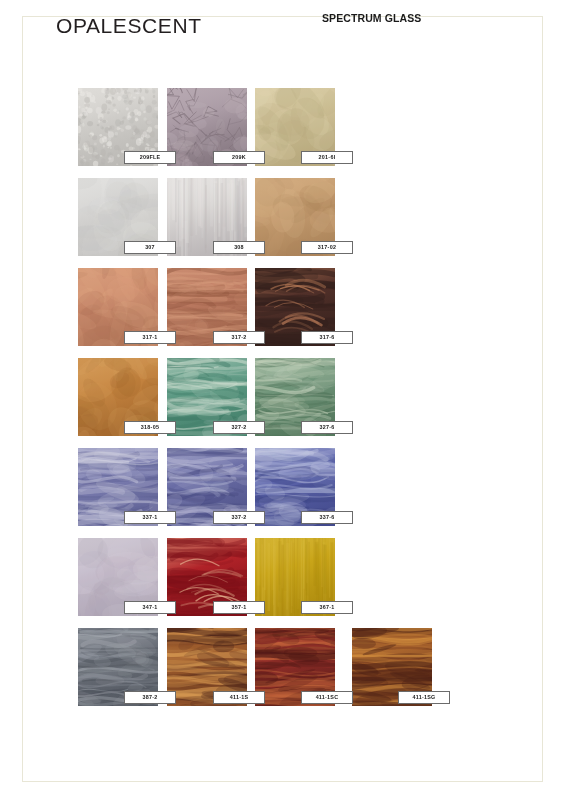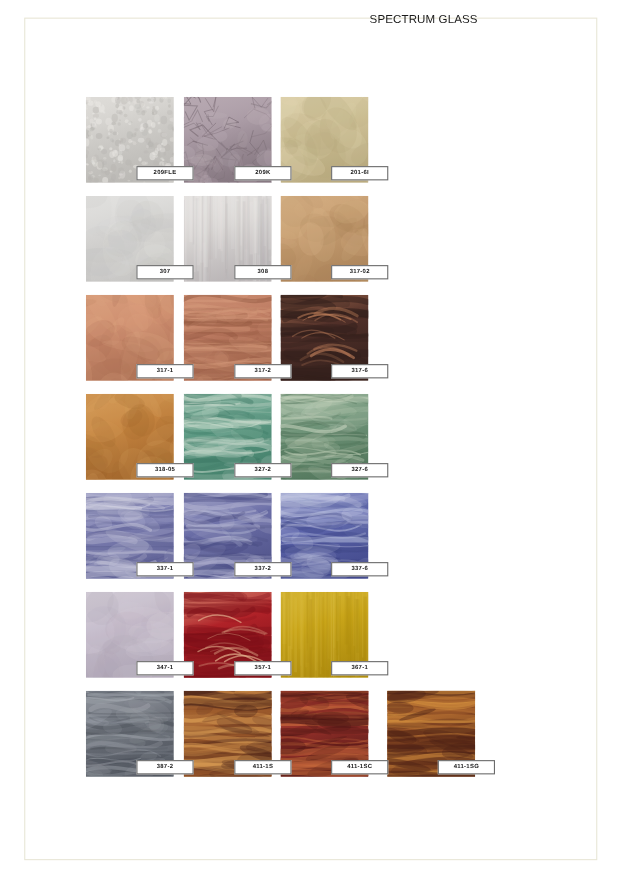--- a/index.html
+++ b/index.html
@@ -45,24 +45,24 @@
     left: 56px;
     top: 14px;
     font-size: 21px;
     font-weight: 400;
     letter-spacing: 0.6px;
     color: #231f20;
     white-space: nowrap;
   }
   #brand-label {
     position: absolute;
-    left: 336px;
+    left: 322px;
     top: 12px;
     font-size: 10.5px;
-    font-weight: normal;
+    font-weight: bold;
     letter-spacing: 0.1px;
     color: #1a1a1a;
     white-space: nowrap;
   }
 
   #grid {
     position: absolute;
     left: 0;
     top: 0;
     width: 100%;
@@ -96,20 +96,21 @@
   }
   .cell { position: absolute; }
 </style>
 </head>
 <body>
 
 <div id="page">
   <div id="page-frame"></div>
 
   <div id="header">
+    <div id="page-title">OPALESCENT</div>
     <div id="brand-label">SPECTRUM GLASS</div>
   </div>
 
   <div id="grid">
       <div class="swatch" style="left: 78px; top: 88px; width: 80px; height: 78px;">
         <svg class="swatch-art" viewBox="0 0 100 100" preserveAspectRatio="none" xmlns="http://www.w3.org/2000/svg">
           <defs>
             <linearGradient id="g54340b" x1="0" y1="0" x2="0.3" y2="1">
               <stop offset="0%" stop-color="#eceae6" stop-opacity="0.55"></stop>
               <stop offset="45%" stop-color="#cfcdc9"></stop>

